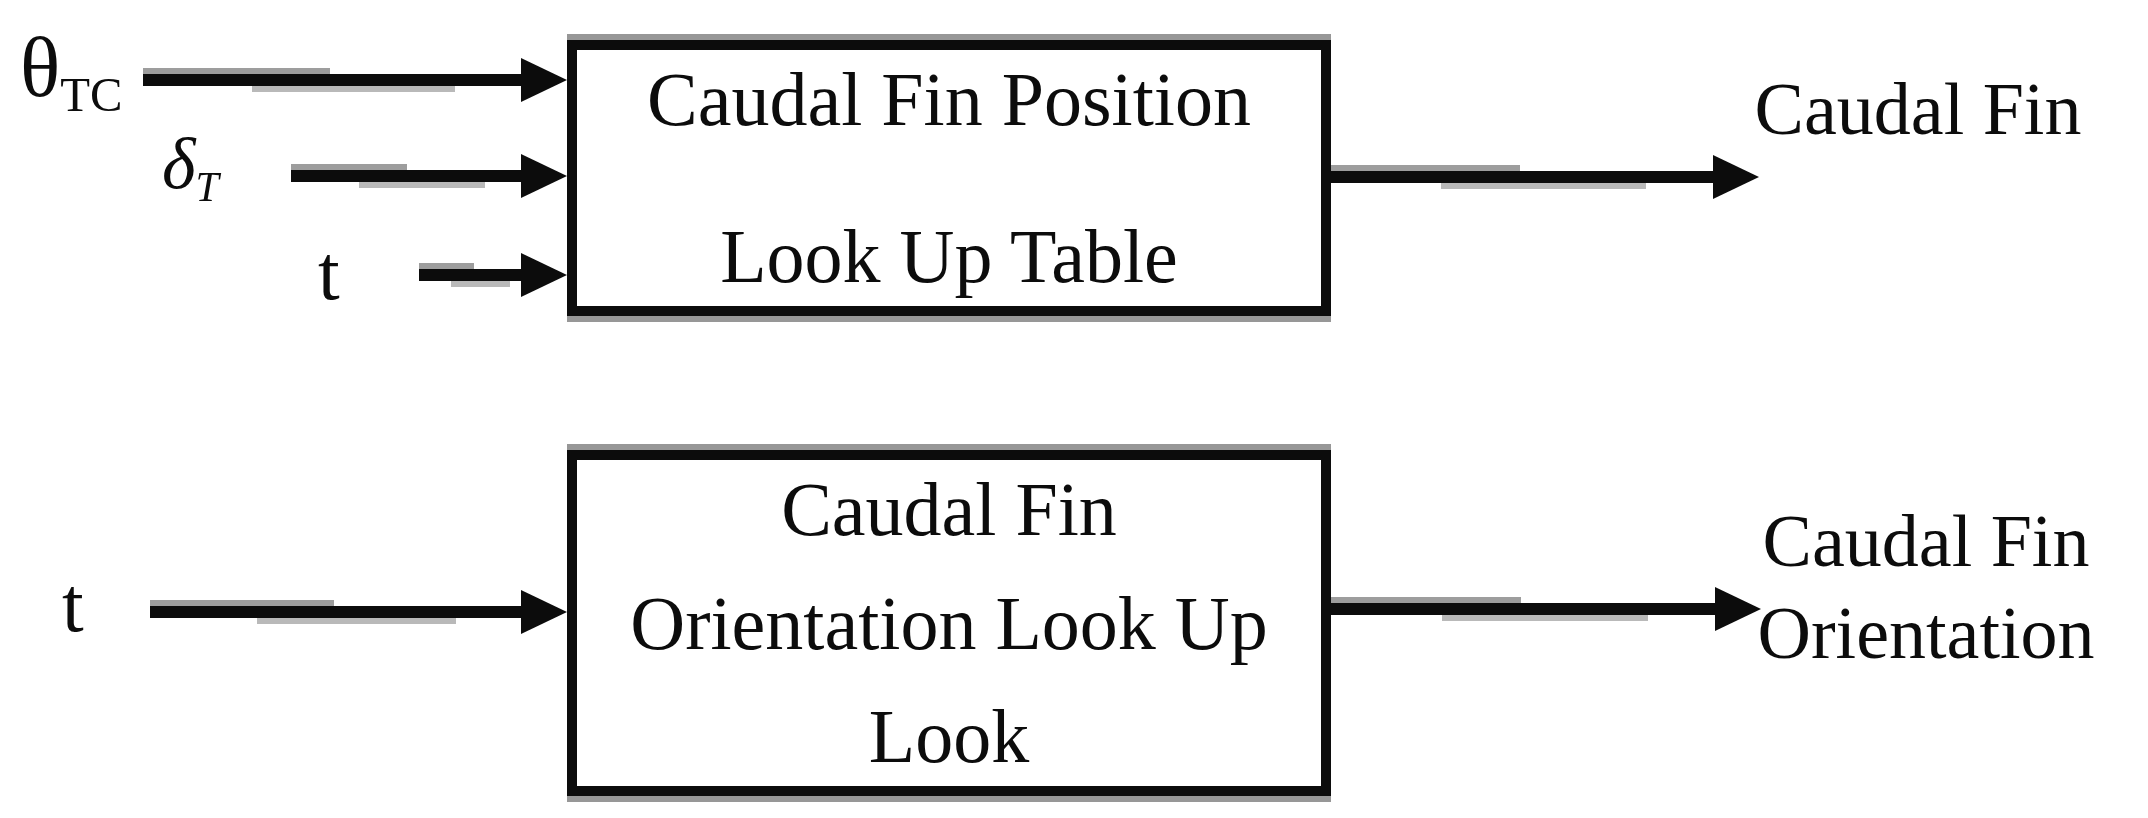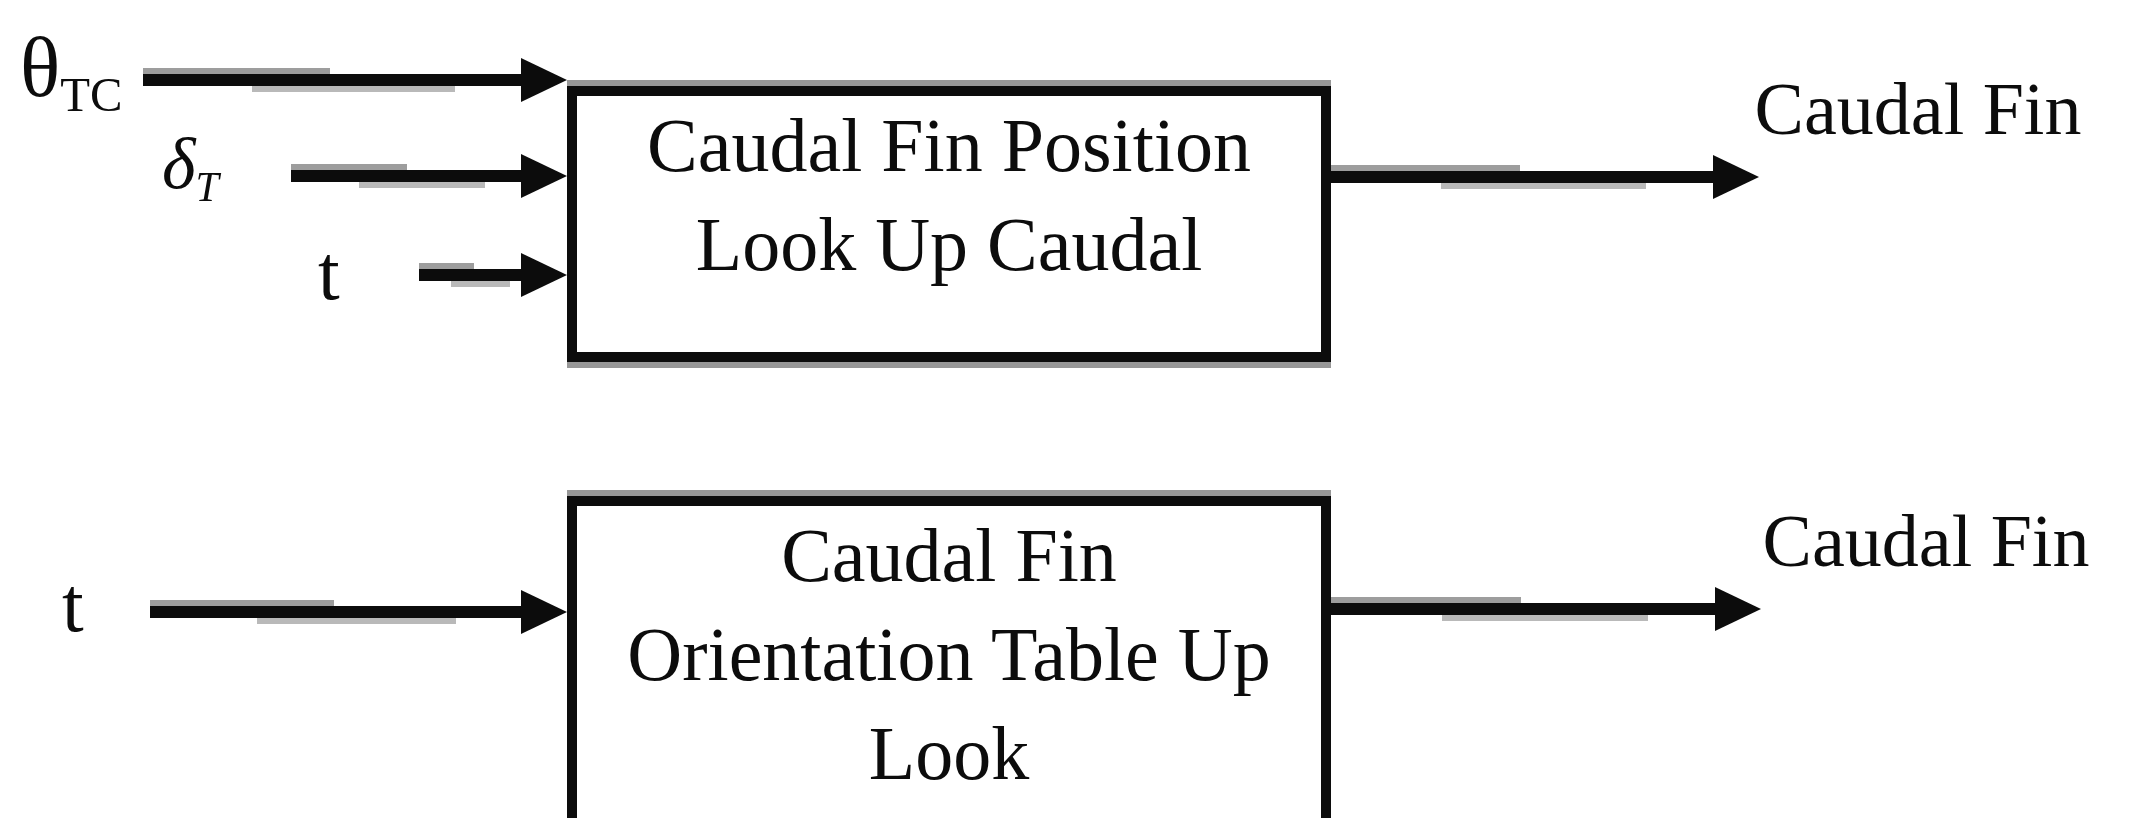--- a/index.html
+++ b/index.html
@@ -18,28 +18,27 @@
   }
 
   
   .block {
     position: absolute;
     box-sizing: border-box;
     border: 10px solid #0c0c0c;
     background: #ffffff;
     display: flex;
     flex-direction: column;
-    justify-content: flex-start;
+    justify-content: space-between;
     align-items: center;
     text-align: center;
     font-size: 76px;
     line-height: 1.3;
     
     box-shadow: 0 -6px 0 #979797, 0 6px 0 #979797;
-    margin-top: 46px;
   }
   #box-position   { left: 567px; top: 40px;  width: 764px; height: 276px; }
   #box-orientation{ left: 567px; top: 450px; width: 764px; height: 346px; }
 
   
   .arrow { position: absolute; height: 0; }
   .arrow .shaft {
     position: absolute;
     left: 0; right: 34px; top: -6px;
     height: 12px;
@@ -121,47 +120,48 @@
 
   <div class="sym" id="lbl-t-top"><span>t</span></div>
 
   <div class="arrow" id="a-t-top">
     <div class="shaft"></div>
     <div class="head"></div>
   </div>
 
   <div class="block" id="box-position">
     <div>Caudal Fin Position</div>
-    <div>Look Up Caudal</div>
+    <div>Look Up Table</div>
   </div>
 
   <div class="arrow" id="a-out-pos">
     <div class="shaft"></div>
     <div class="head"></div>
   </div>
 
   <div class="out-label" id="out-position">
     <div>Caudal Fin</div>
   </div>
 
   <div class="sym" id="lbl-t-bot"><span>t</span></div>
 
   <div class="arrow" id="a-t-bot">
     <div class="shaft"></div>
     <div class="head"></div>
   </div>
 
   <div class="block" id="box-orientation">
     <div>Caudal Fin</div>
-    <div>Orientation Table Up</div>
+    <div>Orientation Look Up</div>
     <div>Look</div>
   </div>
 
   <div class="arrow" id="a-out-ori">
     <div class="shaft"></div>
     <div class="head"></div>
   </div>
 
   <div class="out-label" id="out-orientation">
     <div>Caudal Fin</div>
+    <div>Orientation</div>
   </div>
 
 </div>
 
 </body></html>

